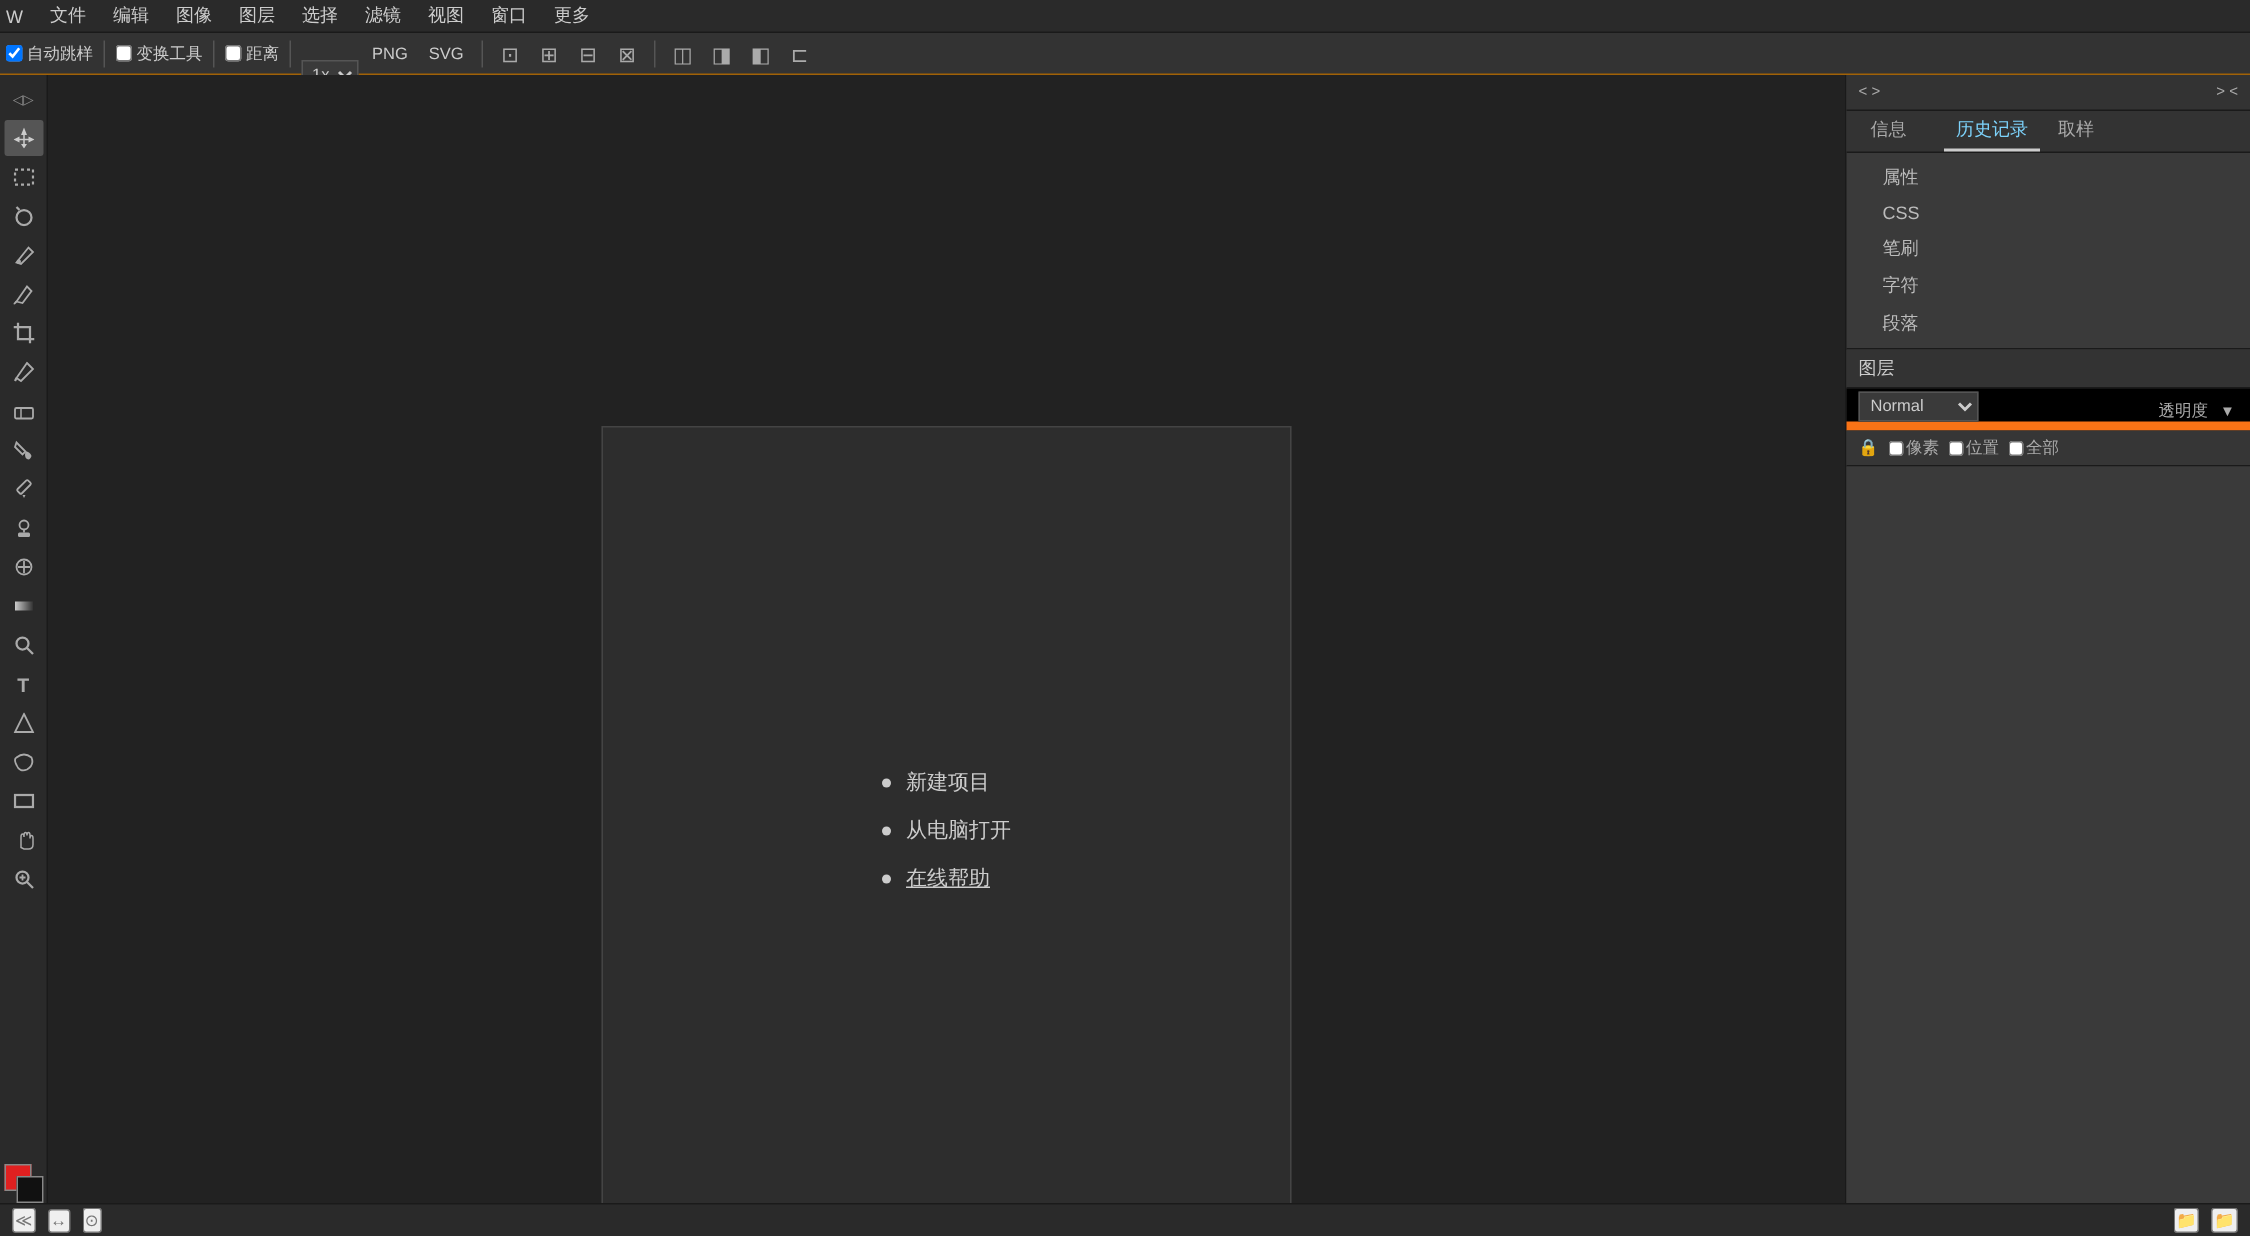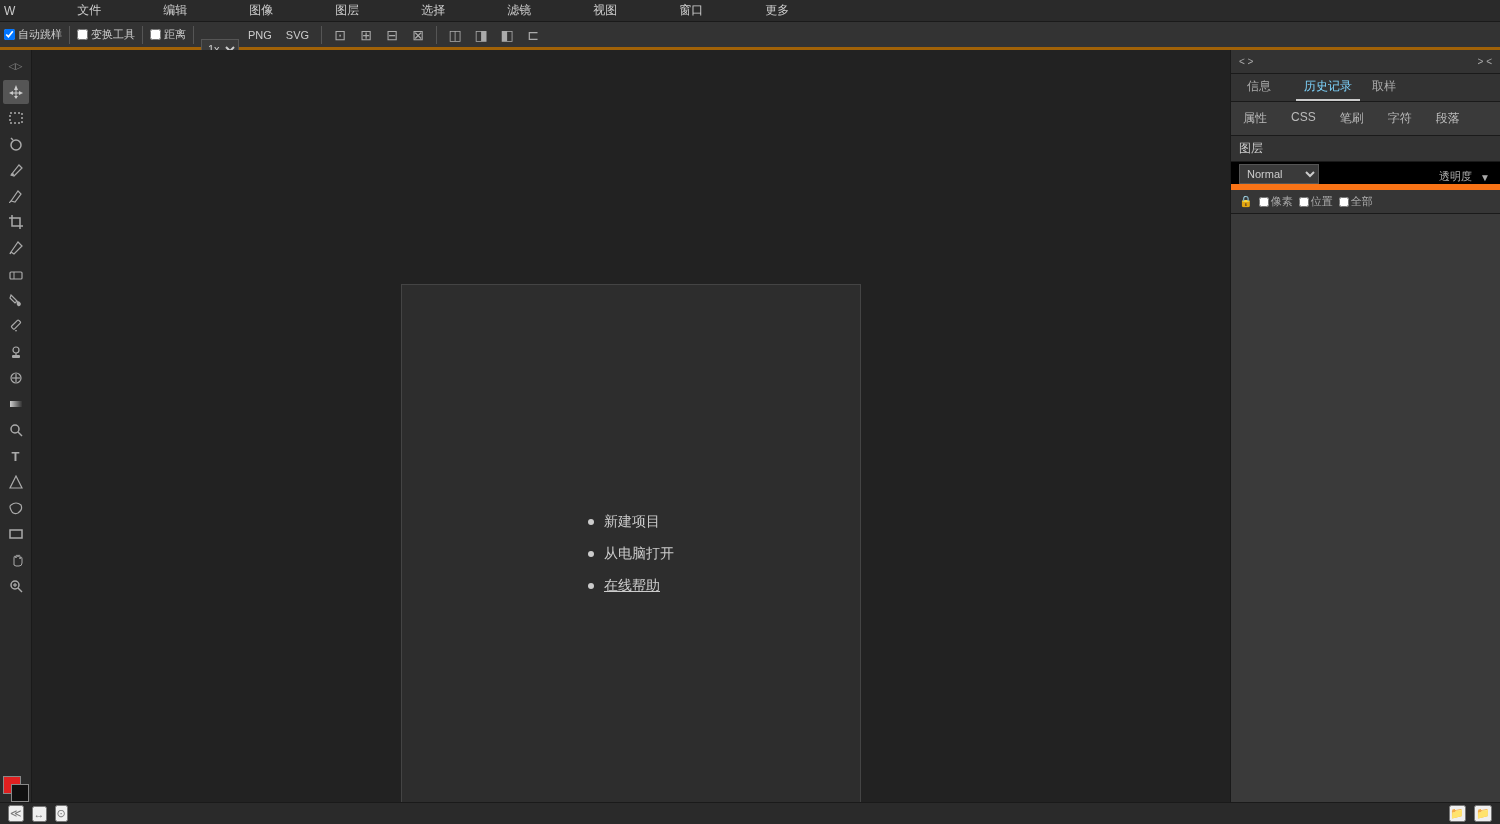--- a/index.html
+++ b/index.html
@@ -23,31 +23,30 @@
       border-bottom: 1px solid #1a1a1a;
       padding: 0 4px;
       gap: 2px;
     }
     .menu-item {
       padding: 2px 8px;
       color: #ccc;
       font-size: 12px;
       cursor: pointer;
       white-space: nowrap;
-      margin-left: 44px;
     }
 
     
     #toolbar {
       width: 100%;
       height: 28px;
       background: #333;
       display: flex;
       align-items: center;
-      border-bottom: 3px solid #a16207;
+      border-bottom: 1px solid #a16207;
       padding: 0 4px;
       gap: 4px;
     }
     .toolbar-btn {
       padding: 2px 5px;
       background: transparent;
       border: none;
       color: #ccc;
       font-size: 11px;
       cursor: pointer;
@@ -261,22 +260,22 @@
     }
     .right-tab.active {
       color: #7dd3fc;
       border-bottom: 2px solid #ccc;
       margin-left: 13px;
     }
 
     
     #right-props {
       display: flex;
-      flex-direction: row;
-      padding: 4px 0;
+      flex-direction: column;
+      padding: 4px 12px;
       border-bottom: 1px solid #1a1a1a;
     }
     .prop-item {
       padding: 4px 12px;
       font-size: 12px;
       color: #bbb;
       cursor: pointer;
     }
 
     

